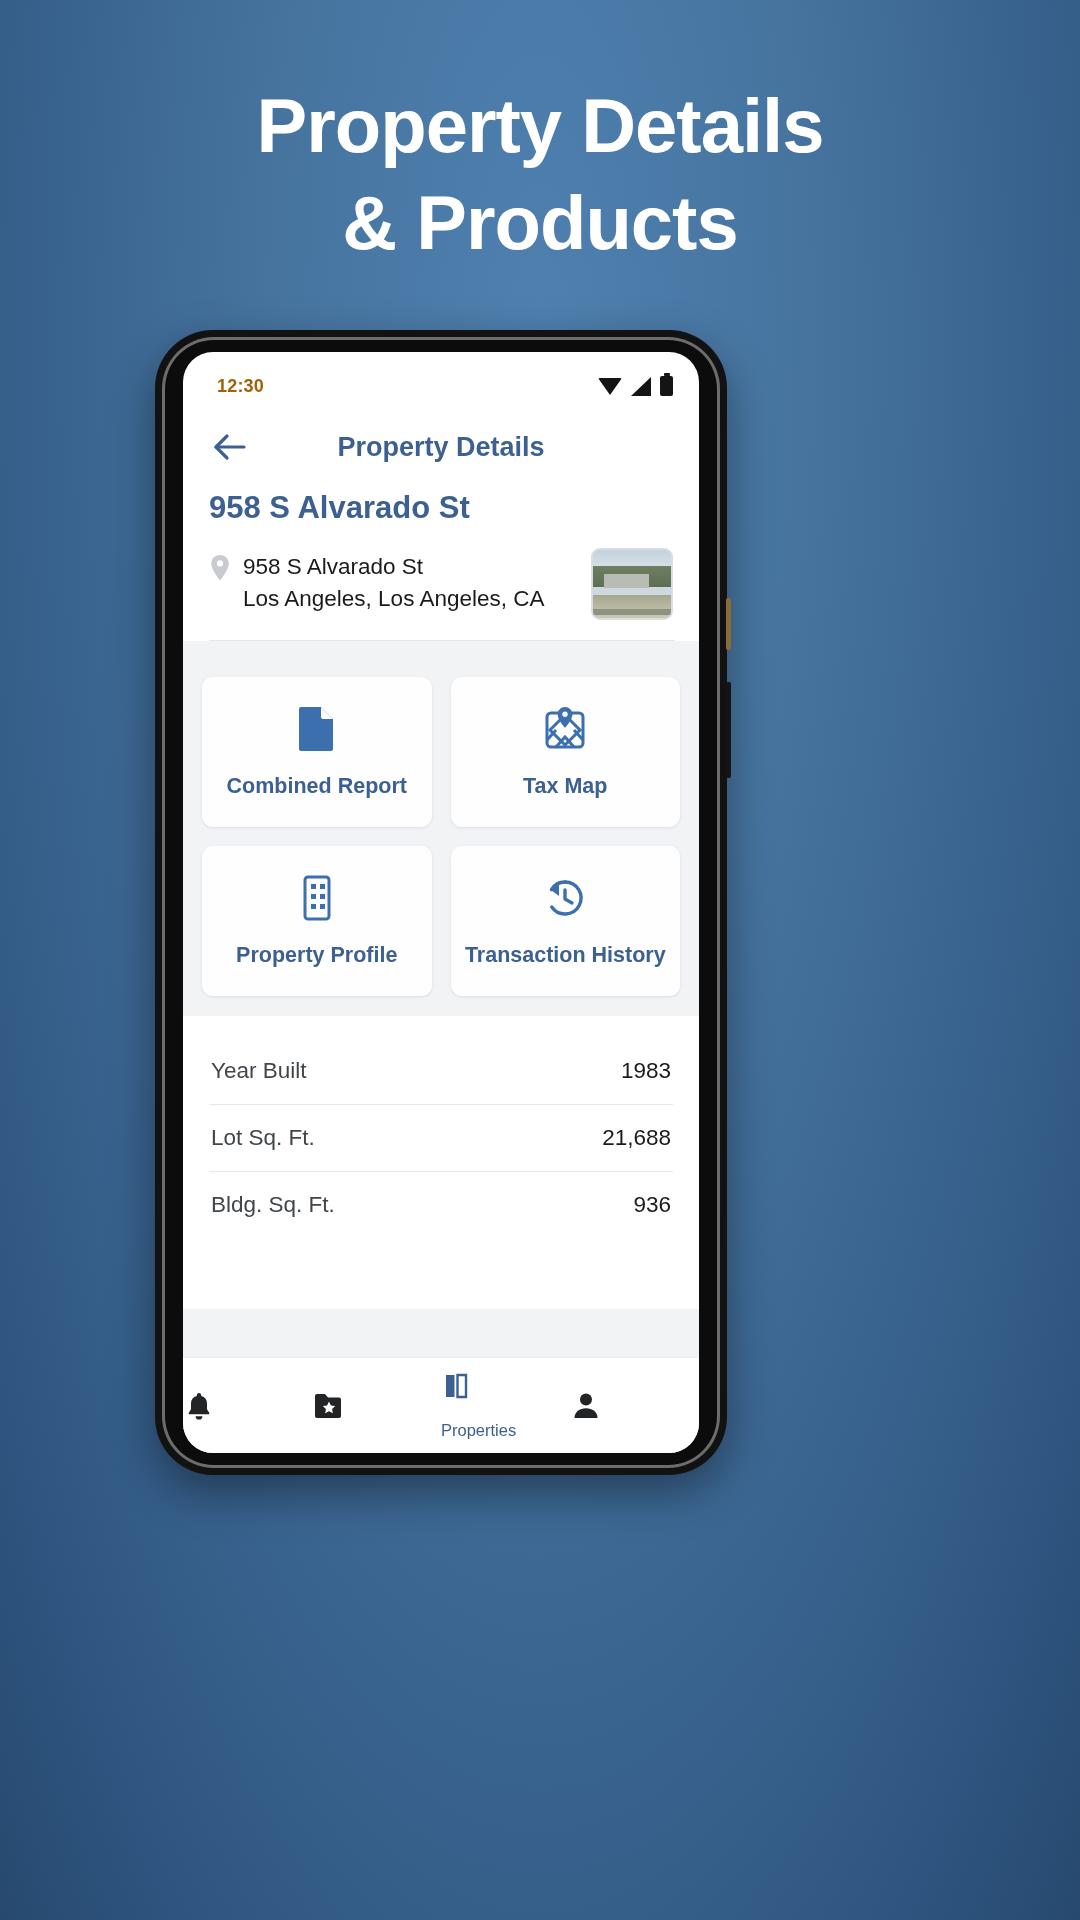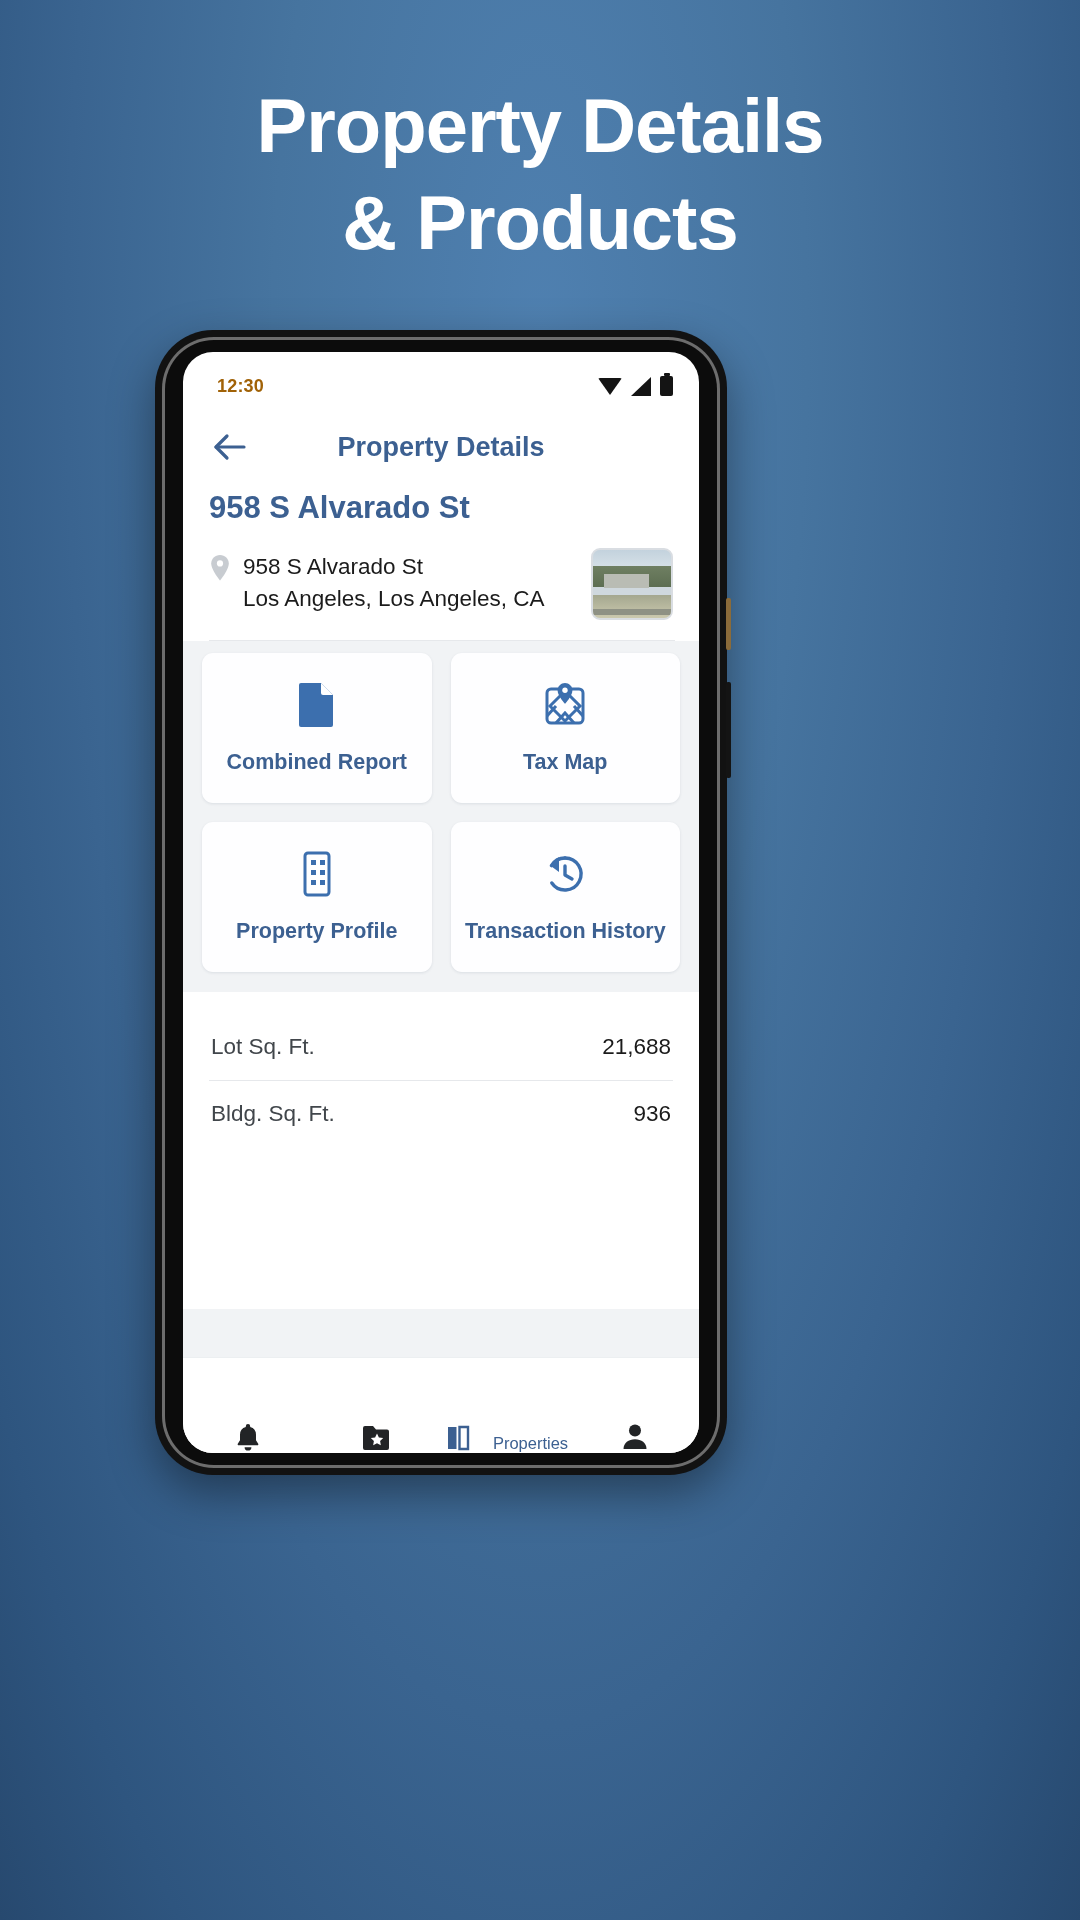--- a/index.html
+++ b/index.html
@@ -130,21 +130,21 @@
   .apn-row {
     display: flex; align-items: baseline; gap: 18px;
     padding: 19px 26px 21px 26px;
   }
   .apn-label { font-size: 20.5px; color: #9aa0a6; }
   .apn-value { font-size: 23px; color: #1b1b1b; }
 
   
   .products {
     background: #f1f3f5;
-    padding: 12px 19px 20px 19px;
+    padding: 36px 19px 20px 19px;
     display: grid;
     grid-template-columns: 1fr 1fr;
     gap: 19px;
     flex: 0 0 auto;
   }
   .product-card {
     background: #fefeff;
     border-radius: 11px;
     height: 150px;
     display: flex; flex-direction: column;
@@ -178,22 +178,22 @@
   .bottomnav {
     background: #ffffff;
     height: 96px;
     display: grid;
     grid-template-columns: repeat(4, 1fr);
     align-items: center;
     flex: 0 0 auto;
     border-top: 1px solid #eceff1;
   }
   .nav-item {
-    display: flex; flex-direction: row;
-    align-items: flex-end; justify-content: center;
+    display: flex; flex-direction: column;
+    align-items: flex-start; justify-content: center;
     gap: 20px; cursor: pointer; height: 100%;
   }
   .nav-label { font-size: 16.5px; color: #3c6091; font-weight: normal;}
 </style>
 </head>
 <body>
 
 <div class="headline">
   <span>Property Details</span>
   <span class="l2">&amp; Products</span>
@@ -304,20 +304,24 @@
           </svg>
         </span>
         <span class="product-label">Transaction History</span>
       </div>
 
     </div>
 
     <div class="other">
 
       <div class="detail-row">
+        <span class="detail-label">Year Built</span>
+        <span class="detail-value">1983</span>
+      </div>
+      <div class="detail-row">
         <span class="detail-label">Lot Sq. Ft.</span>
         <span class="detail-value">21,688</span>
       </div>
       <div class="detail-row">
         <span class="detail-label">Bldg. Sq. Ft.</span>
         <span class="detail-value">936</span>
       </div>
     </div>
 
     <div class="other-filler"></div>

